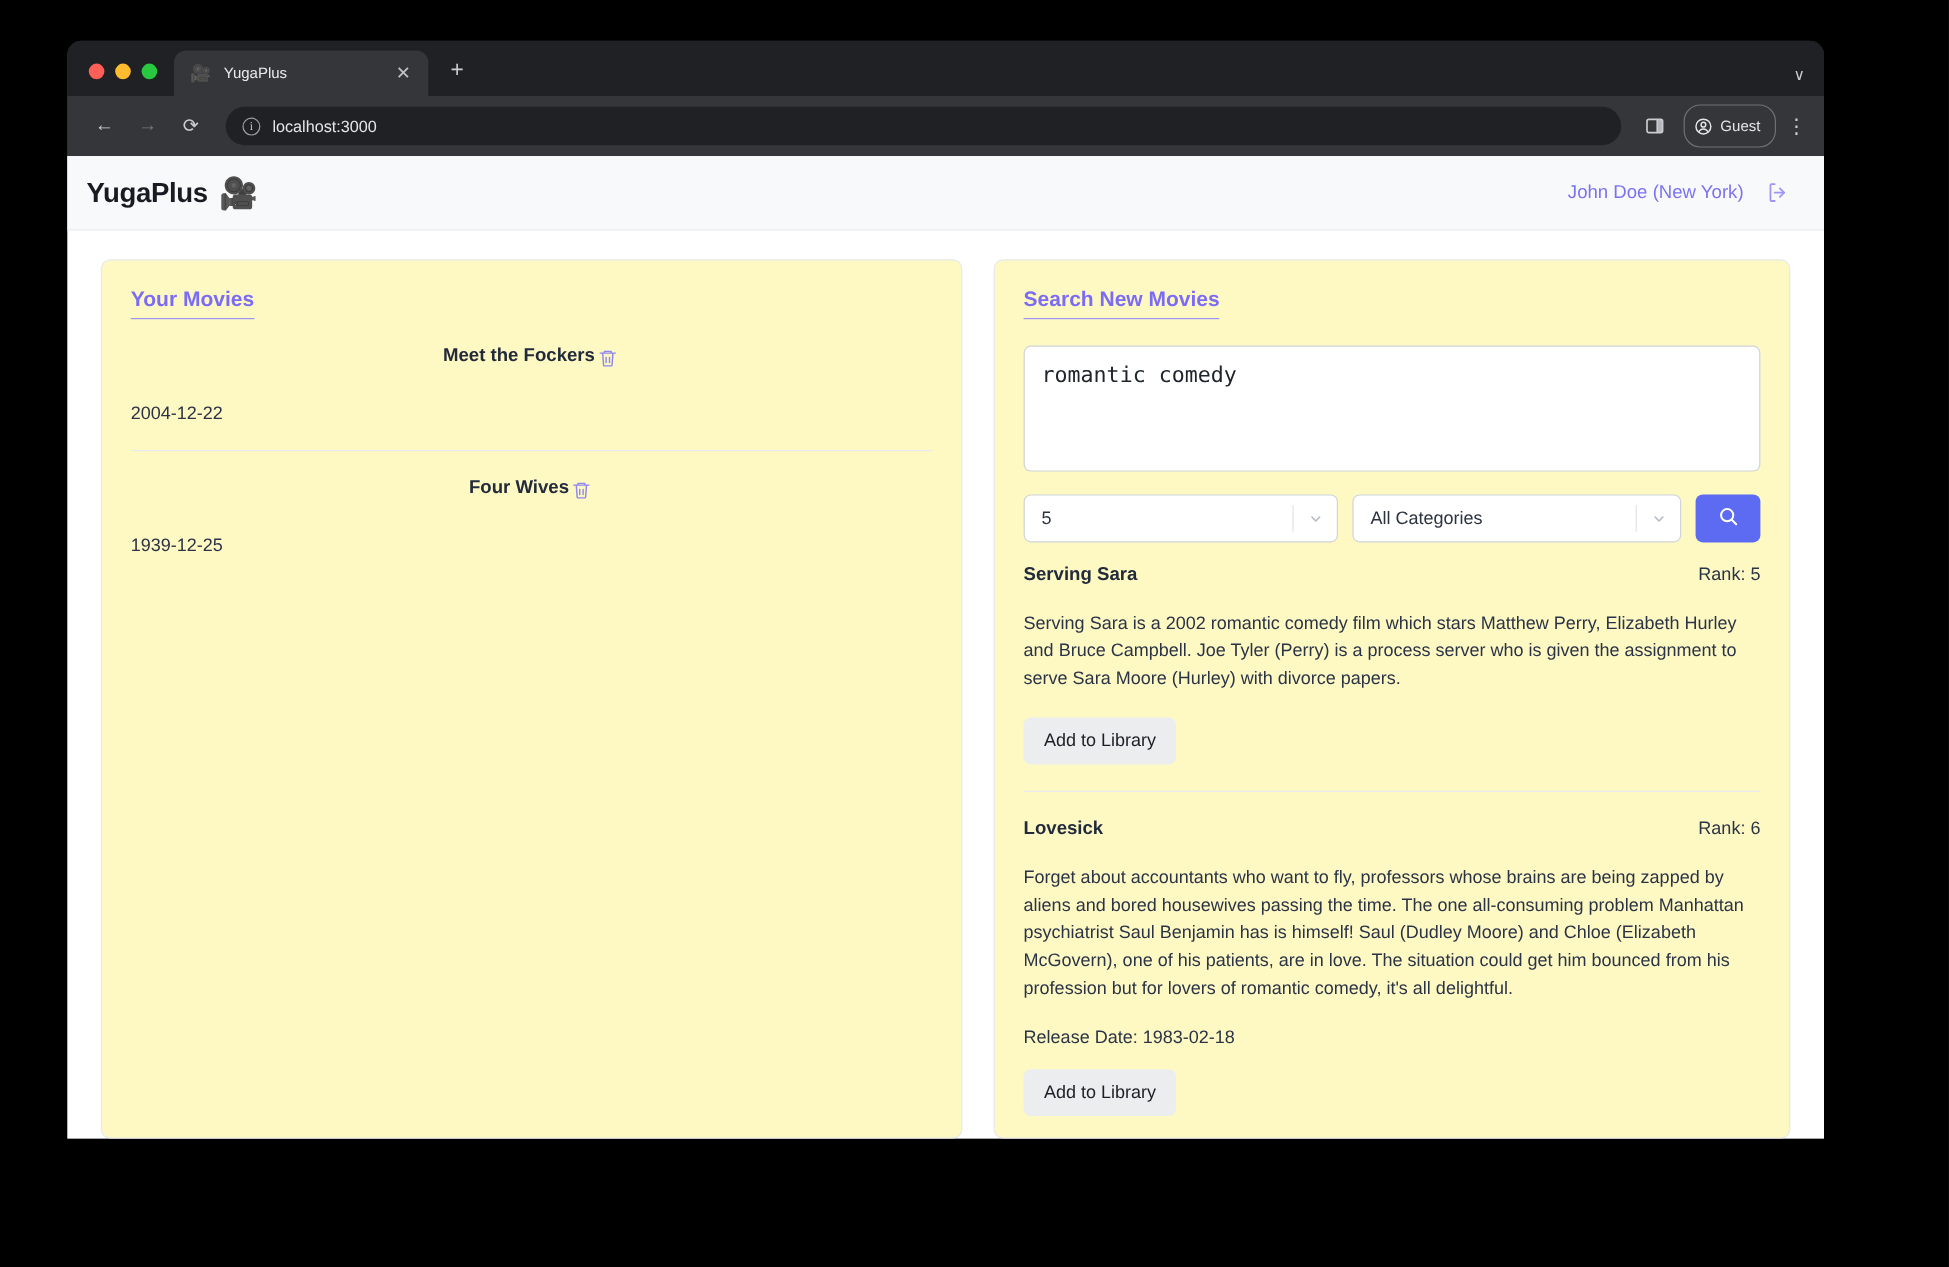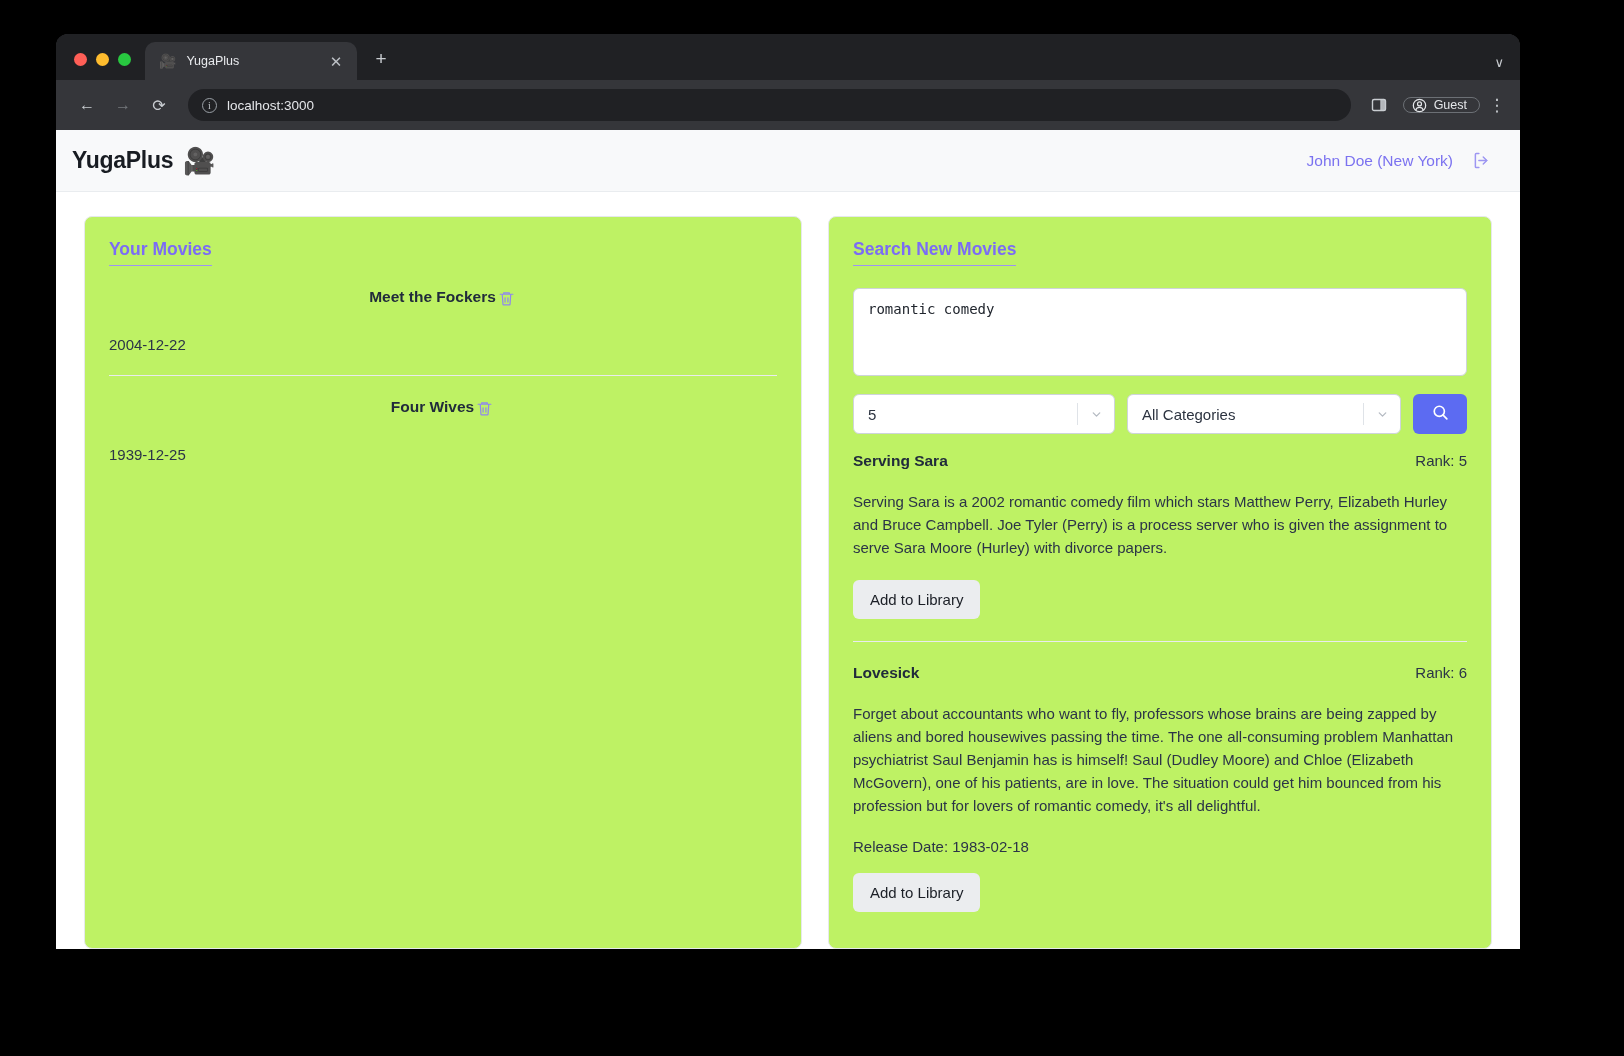--- a/index.html
+++ b/index.html
@@ -134,21 +134,21 @@
 
   .toolbar-icon {
     width: 28px; height: 28px;
     display: flex; align-items: center; justify-content: center;
     color: #c9cdd1;
   }
   .guest-chip {
     display: flex;
     align-items: center;
     gap: 7px;
-    height: 16px;
+    height: 36px;
     padding: 0 12px 0 8px;
     border: 1px solid #6c7075;
     border-radius: 14px;
     color: #e4e6e9;
     font-size: 12.5px;
     margin-left: 4px;
   }
   .kebab {
     color: #c9cdd1;
     font-size: 17px;
@@ -201,21 +201,21 @@
 
   
   .columns {
     display: flex;
     gap: 26px;
     padding: 24px 28px 0 28px;
     height: 757px;
   }
 
   .card {
-    background: #bef264;
+    background: #fef9c3;
     border: 1px solid #e6e8ec;
     border-radius: 8px;
     padding: 22px 24px 0 24px;
     overflow: hidden;
   }
   .card.left  { width: 718px; }
   .card.right { width: 718px; flex: 1; }
 
   .card-title {
     color: #7b6cf5;
@@ -243,26 +243,26 @@
   .lib-date {
     font-size: 15px;
     color: #2b3447;
     margin-top: 27px;
   }
   .trash-btn { color: #8f86ef; display: flex; padding: 2px; }
 
   
   .search-textarea {
     width: 100%;
-    height: 88px;
+    height: 105px;
     border: 1px solid #ced4da;
     border-radius: 6px;
     padding: 11px 14px;
     font-family: "DejaVu Sans Mono", "Liberation Mono", monospace;
-    font-size: 14px;
+    font-size: 18px;
     color: #20252d;
     resize: none;
     outline: none;
     line-height: 1.4;
     background: #fff;
   }
 
   .filter-row {
     display: flex;
     gap: 12px;

